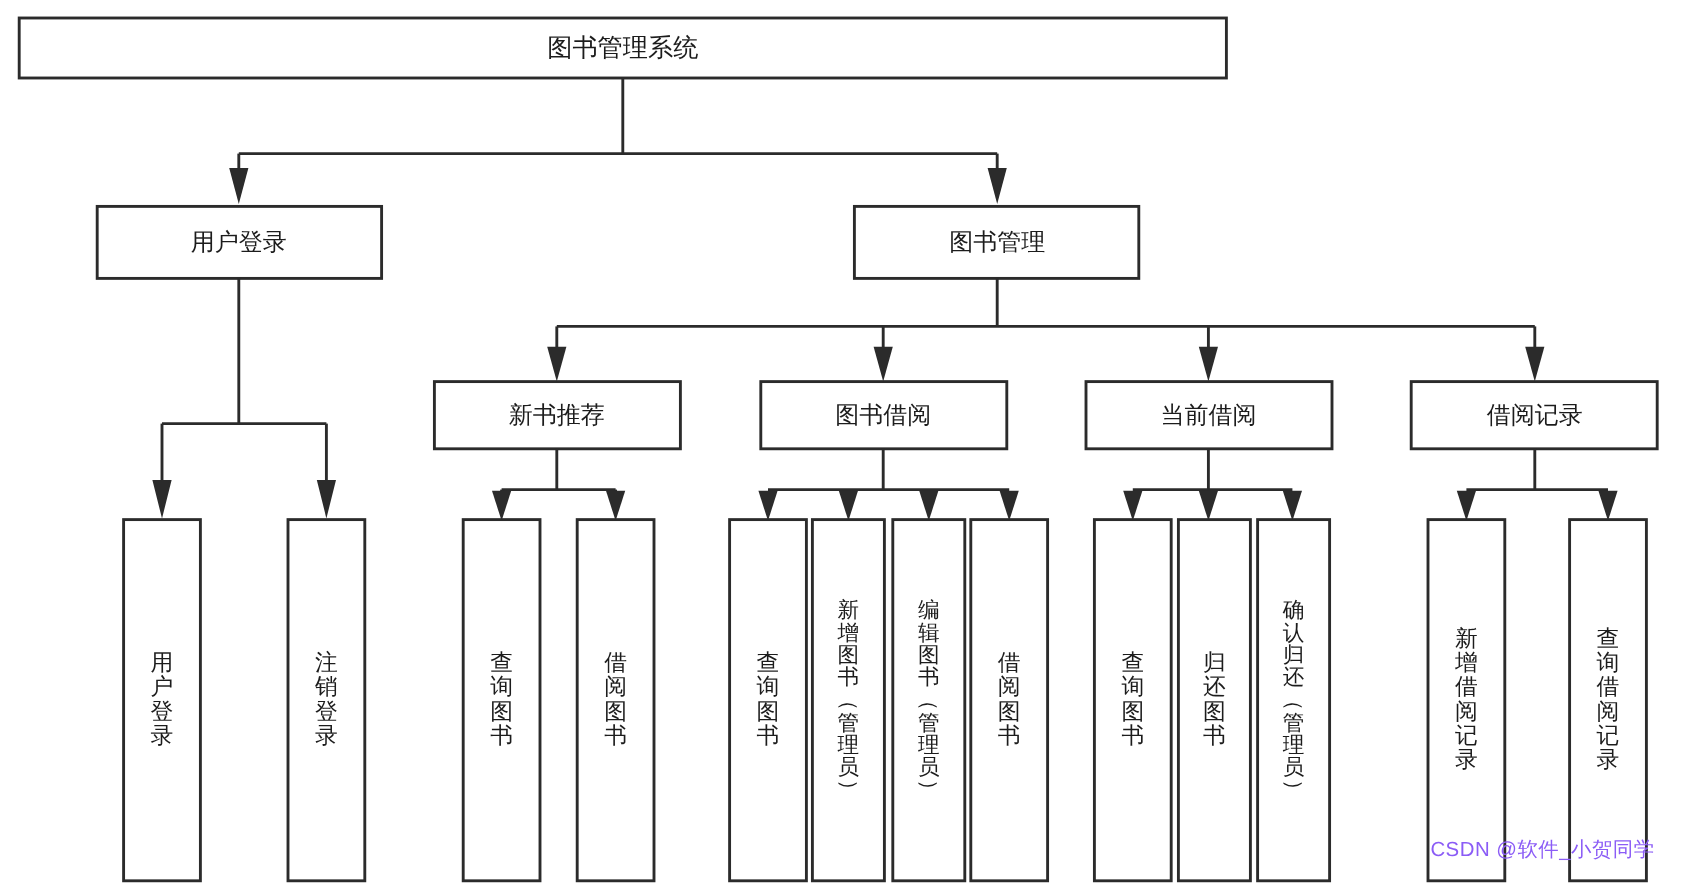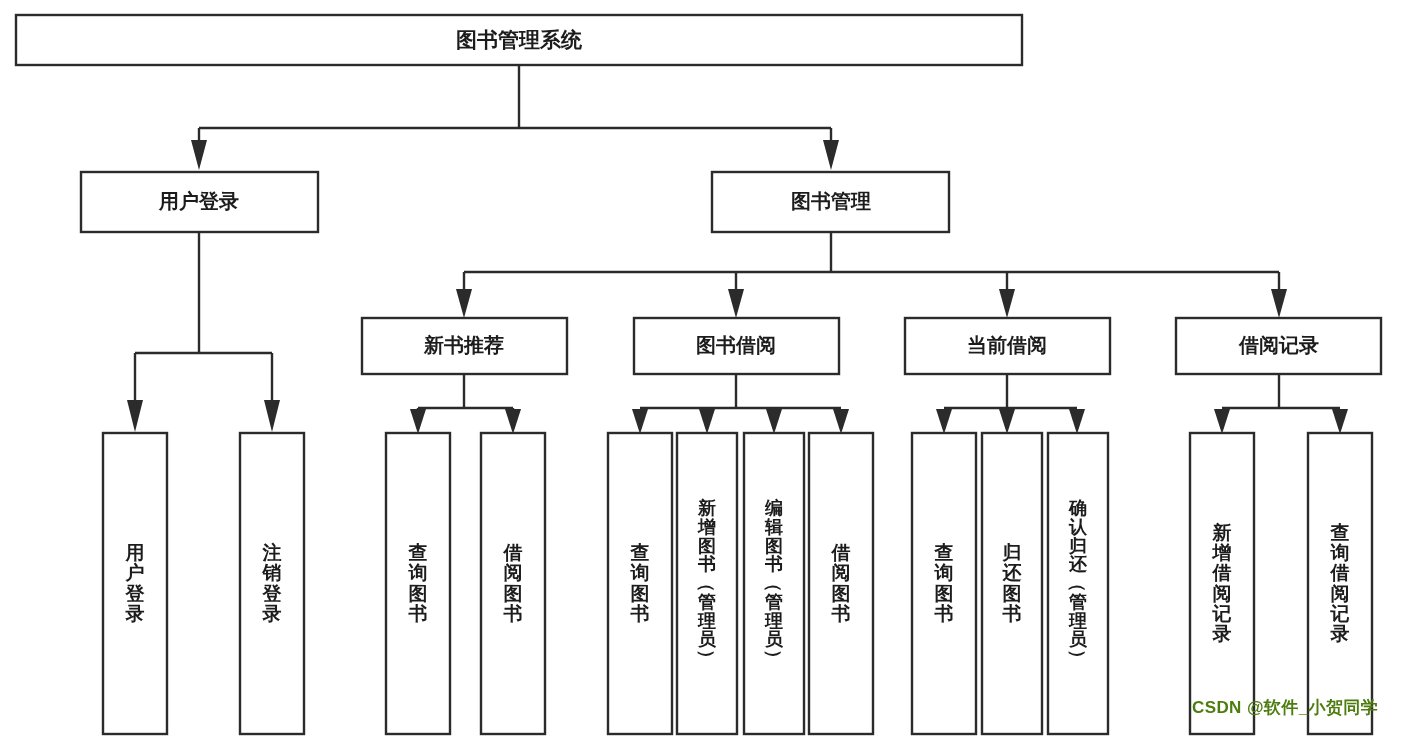--- a/index.html
+++ b/index.html
@@ -13,21 +13,20 @@
     font-family: "Liberation Sans", "DejaVu Sans", sans-serif;
     overflow: hidden;
     position: relative;
   }
   #diagram-root {
     position: absolute;
     left: 0;
     top: 0;
     width: 1405px;
     height: 734px;
-    font-weight: bold;
   }
   svg.diagram-canvas {
     display: block;
     width: 1405px;
     height: 747px;
   }
   .node-box {
     fill: #ffffff;
     stroke: #2b2b2b;
     stroke-width: 2.4;
@@ -73,21 +72,21 @@
   .vlabel .rot {
     display: block;
     transform: rotate(90deg);
   }
   .watermark {
     position: absolute;
     left: 1192px;
     top: 696px;
     font-family: "Liberation Sans", "DejaVu Sans", sans-serif;
     font-size: 17px;
-    color: #4d7c0f;
+    color: #8b5cf6;
     white-space: nowrap;
     letter-spacing: 0.4px;
   }
 </style>
 </head>
 <body>
 
 <div id="diagram-root">
 
   <svg class="diagram-canvas" viewBox="0 0 1405 747" xmlns="http://www.w3.org/2000/svg">

